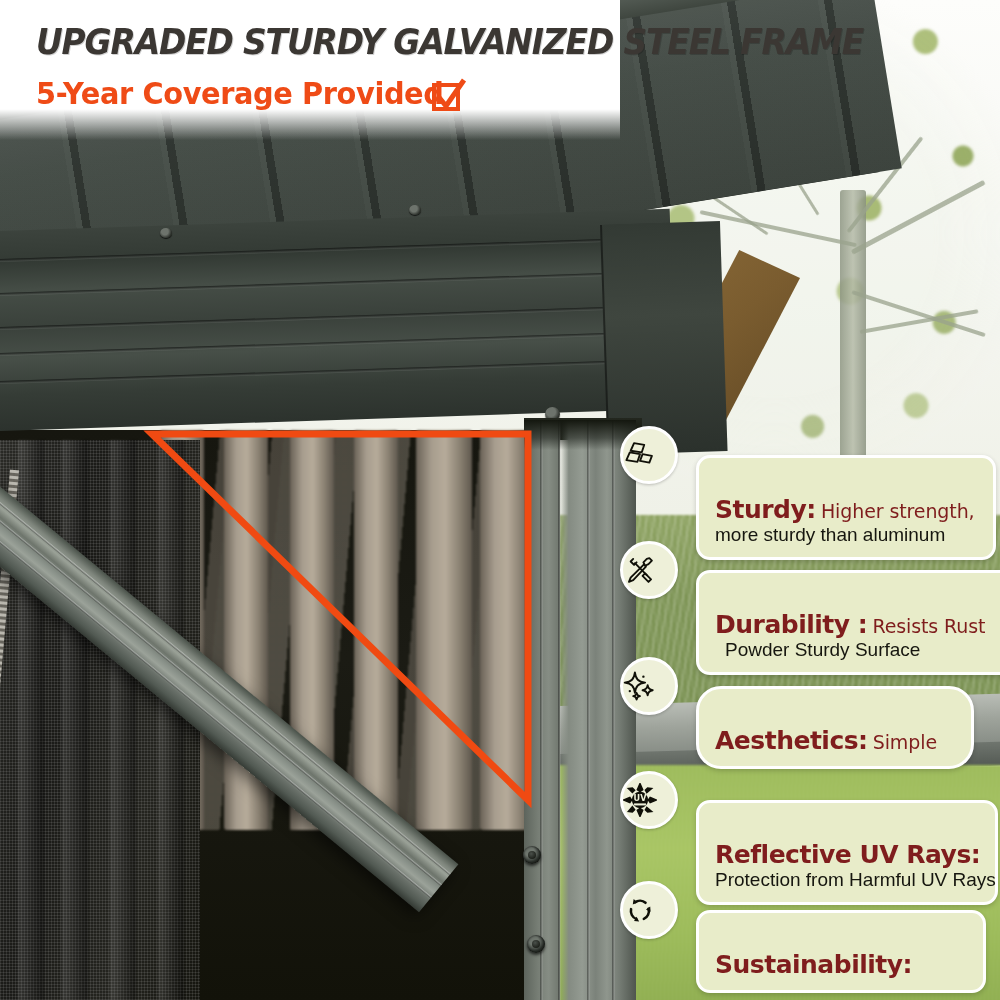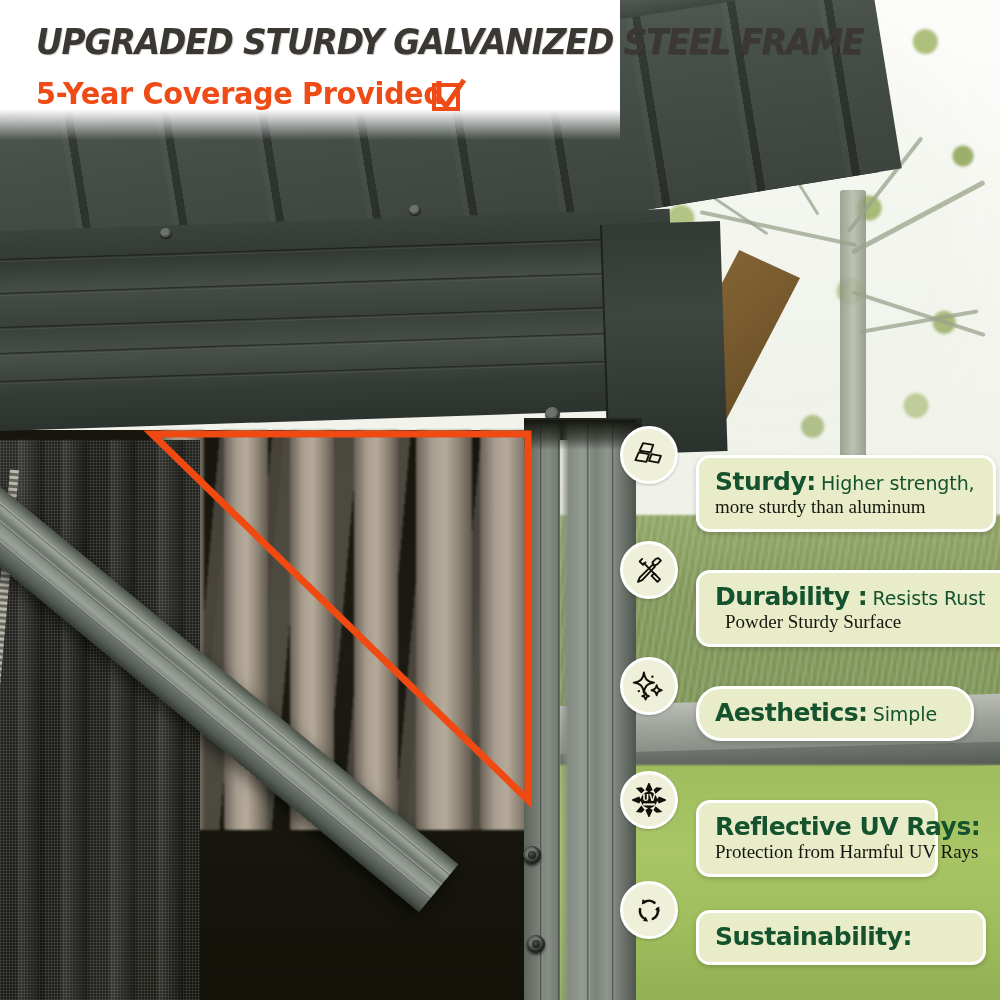--- a/index.html
+++ b/index.html
@@ -279,39 +279,39 @@
 
   
   .feature {
     position:absolute; display:flex; align-items:center;
   }
   .feature-icon{
     position:absolute; left:0; top:50%; transform:translateY(-50%);
     width:58px; height:58px; border-radius:50%;
     background:#eef0d9;
     border:3px solid #ffffff;
-    display:flex; align-items:center; justify-content:center;
+    display:flex; align-items:center; 
     box-shadow:0 1px 3px rgba(0,0,0,.22);
     z-index:3;
   }
   .feature-box{
     position:absolute; left:76px; top:0;
     background:#e8ecc9;
     border:3px solid #ffffff;
     border-radius:14px;
     padding:10px 16px 11px 16px;
     box-shadow:0 2px 5px rgba(0,0,0,.18);
     z-index:2;
   }
   .feature-box .line1{
     font-family:"DejaVu Sans", sans-serif;
-    color:#14532d; white-space:nowrap; line-height:1.12;
+    color:#7f1d1d; white-space:nowrap; line-height:1.12;margin-top:28px;
   }
   .feature-box .line2{
-    font-family:Liberation Serif, serif;
+    font-family:Liberation Sans, sans-serif;
     color:#16160f; white-space:nowrap; line-height:1.18;
     font-size:19px; font-weight:400;
   }
   .f-head{ font-weight:700; font-size:25px; letter-spacing:-.5px; }
   .f-tail{ font-weight:400; font-size:19px; letter-spacing:-.1px; }
 </style>
 </head>
 <body>
 
 <div id="stage">
@@ -483,21 +483,21 @@
           <path d="M33.4 6.6 L28 11 L26.5 8.5 L29 6 Z"></path>
           <path d="M33.4 33.4 L29 34 L26.5 31.5 L28 29 Z"></path>
           <path d="M6.6 33.4 L11 28 L13.5 31.5 L11 34 Z"></path>
           <path d="M6.6 6.6 L11 6 L13.5 8.5 L11 11 Z"></path>
         </g>
         <circle cx="20" cy="20" r="9.6" fill="#101008"></circle>
         <text x="20" y="21.6" font-family="DejaVu Sans, sans-serif" font-size="9.5" font-weight="700" fill="#eef0d9" text-anchor="middle">UV</text>
         <rect x="13" y="24" width="14" height="2.4" fill="#eef0d9"></rect>
       </svg>
     </div>
-    <div class="feature-box" style="width:242px;">
+    <div class="feature-box" style="width:302px;">
       <div class="line1">
         <span class="f-head">Reflective UV Rays:</span>
       </div>
       <div class="line2">Protection from Harmful UV Rays</div>
     </div>
   </div>
 
   <div class="feature" style="left:620px;top:910px;">
     <div class="feature-icon">
       <svg viewBox="0 0 40 40" width="34" height="34">

